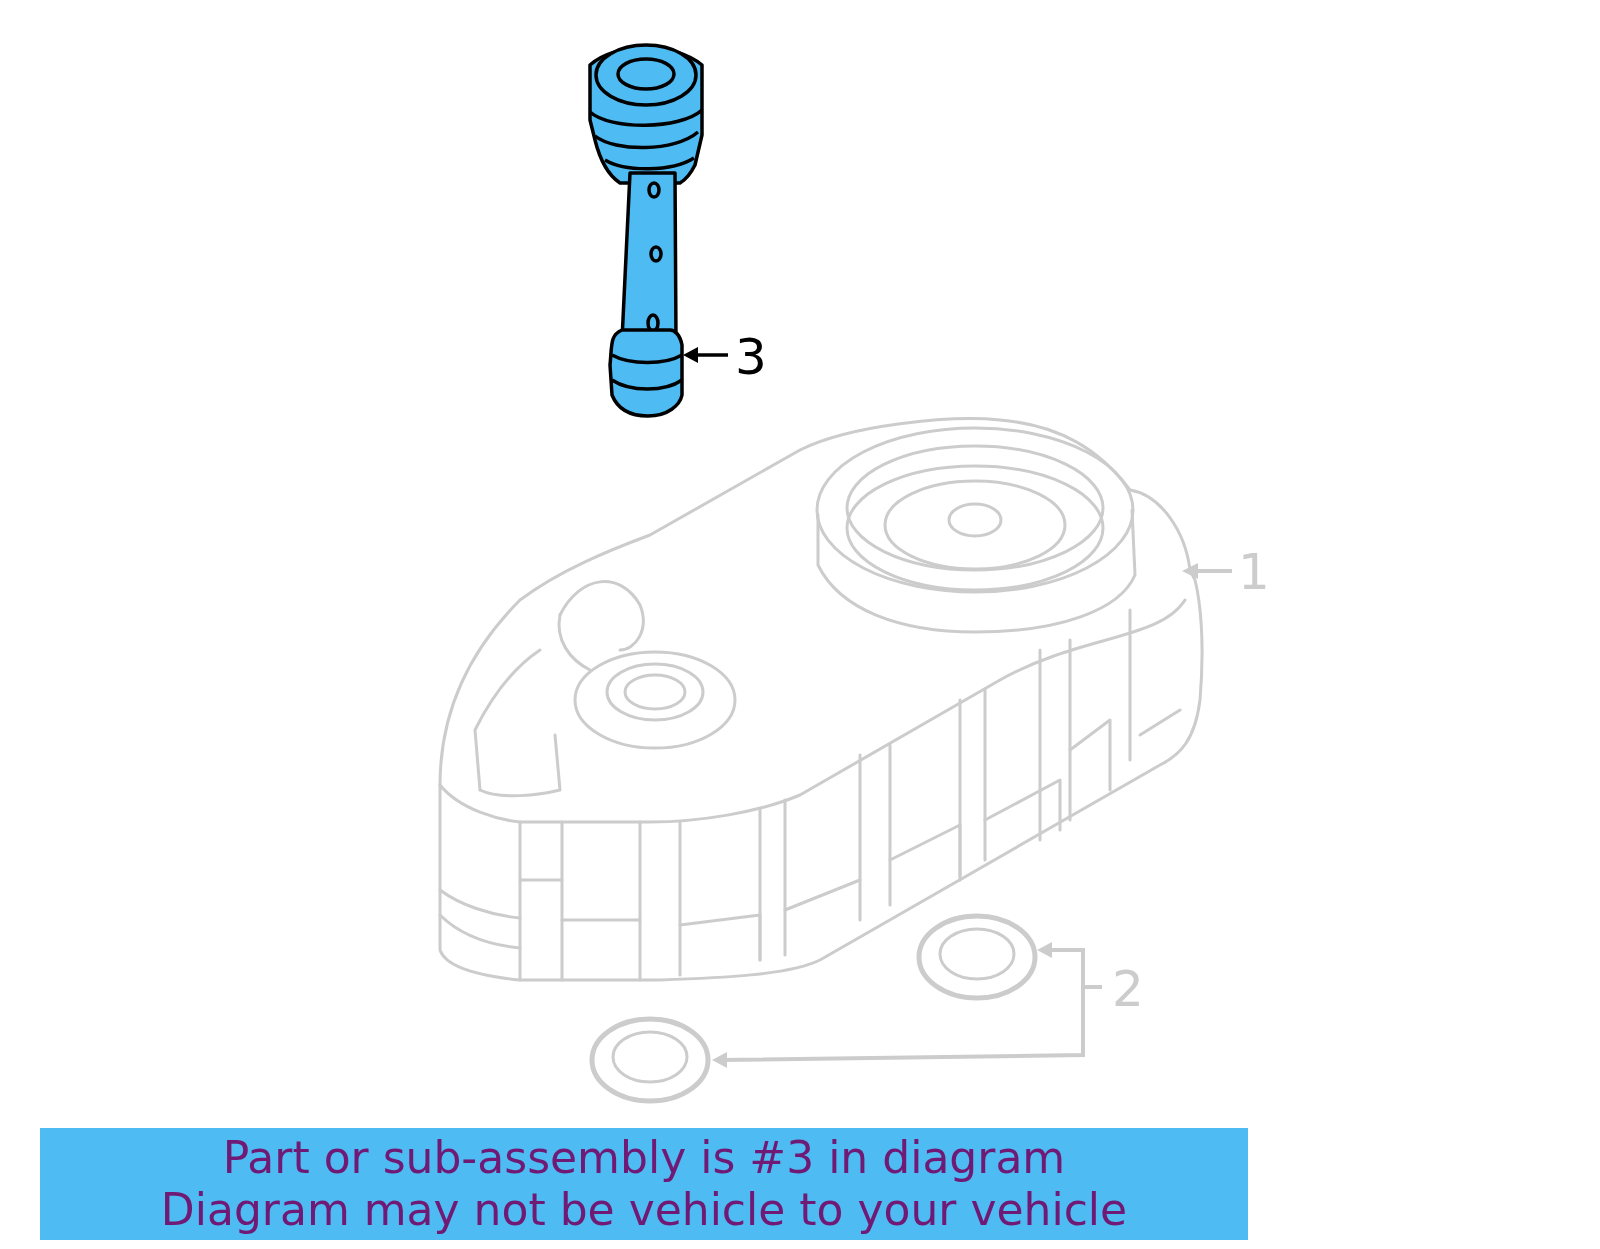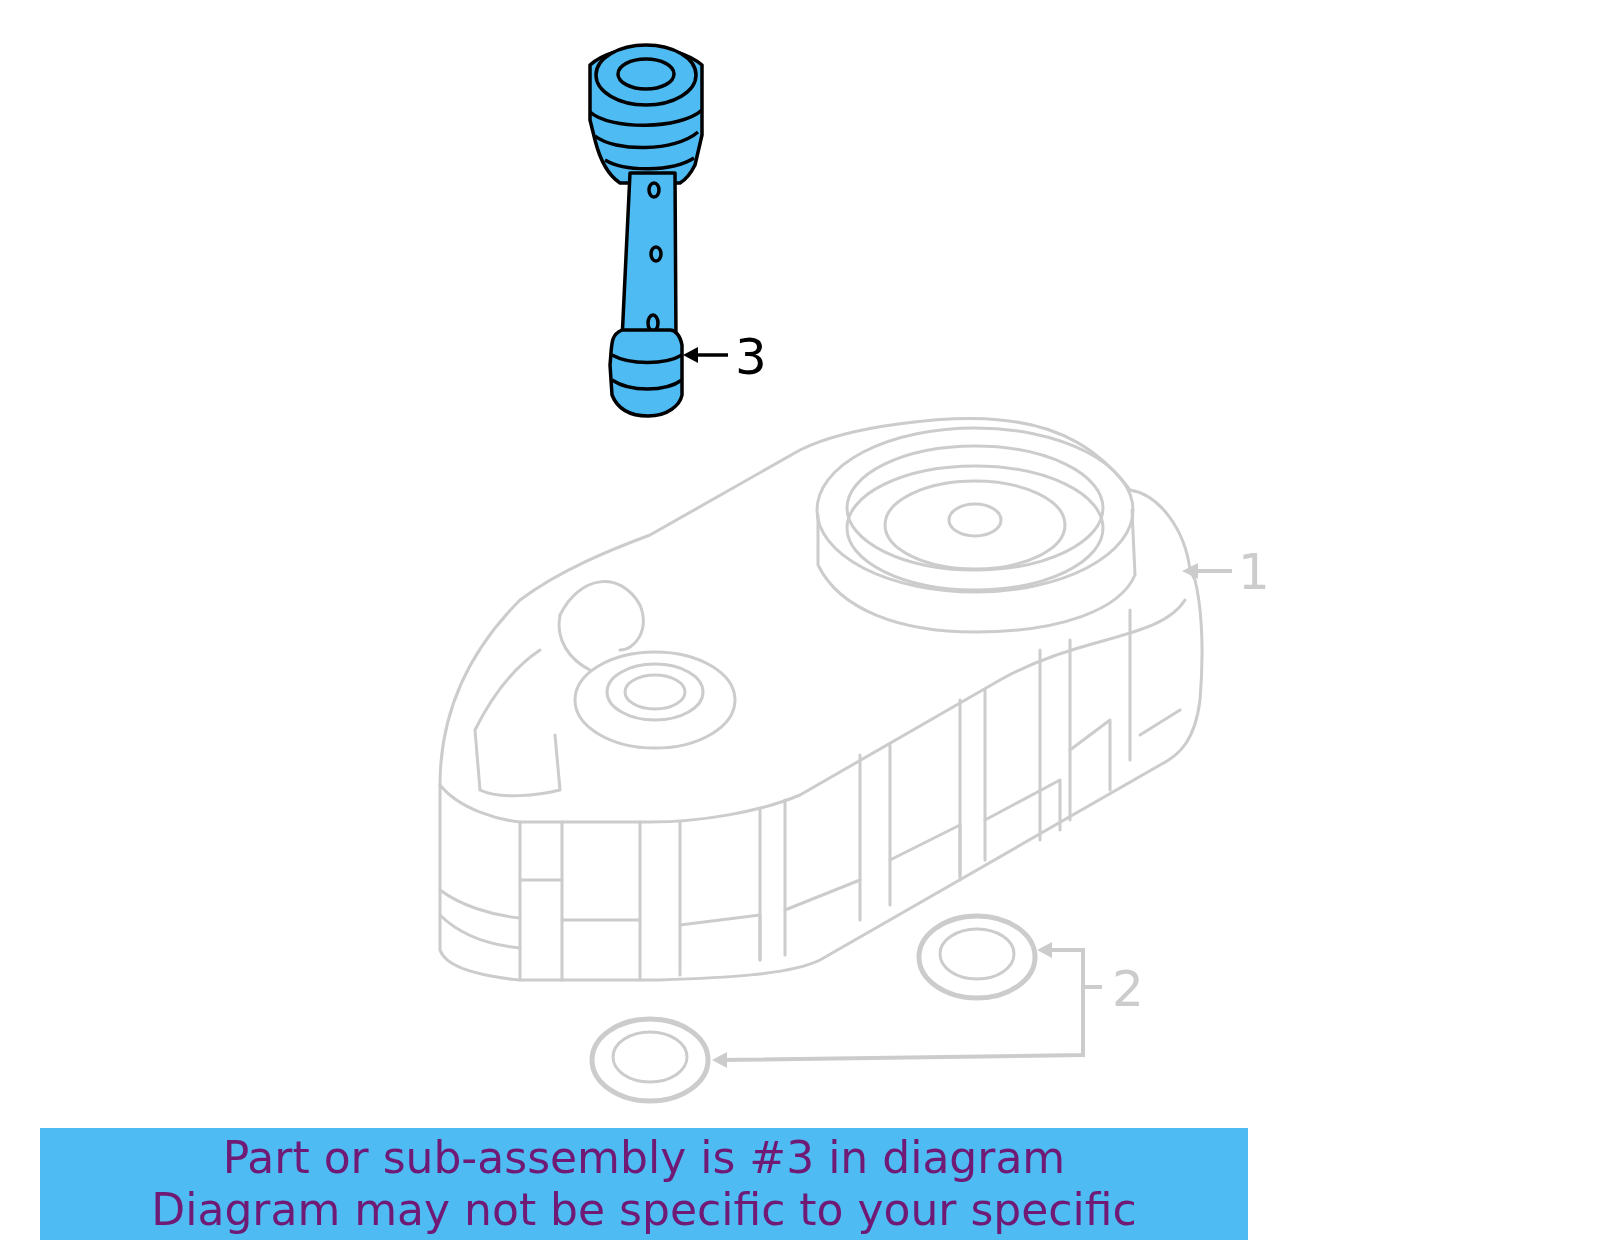--- a/index.html
+++ b/index.html
@@ -108,14 +108,14 @@
 
   <g>
     <line x1="688" y1="355" x2="728" y2="355" stroke="#000000" stroke-width="3.5"></line>
     <polygon points="683,355 698,347 698,363" fill="#000000"></polygon>
     <text x="735" y="374" class="callout" fill="#000000">3</text>
   </g>
 </svg>
 
 <div class="banner">
   <span>Part or sub-assembly is #3 in diagram</span>
-  <span>Diagram may not be specific to your specific</span>
+  <span>Diagram may not be vehicle to your vehicle</span>
 </div>
 
 </body></html>

